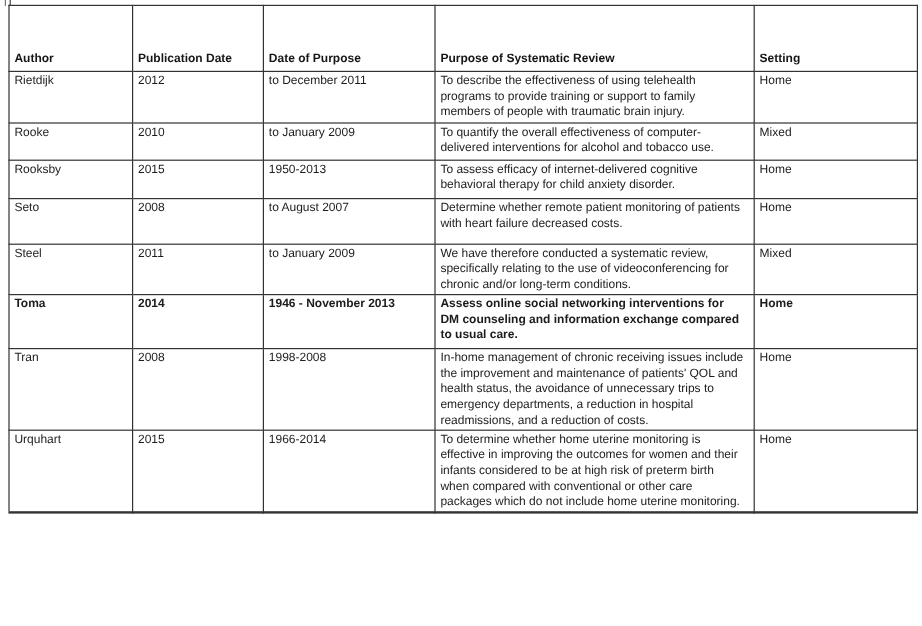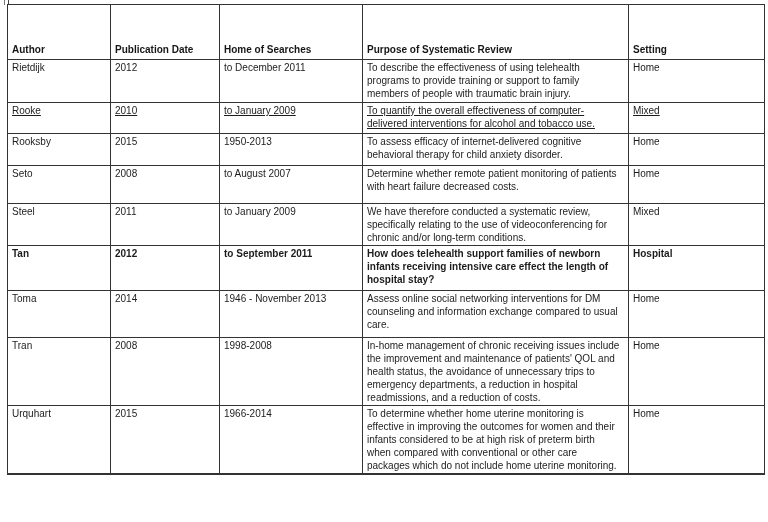--- a/index.html
+++ b/index.html
@@ -46,21 +46,21 @@
   table.review-table th {
     font-weight: bold;
     text-align: left;
     vertical-align: bottom;
     padding-bottom: 3px;
     color: #161616;
   }
   table.review-table { border-bottom: 2px solid #333; }
   thead tr { height: 55px; }
   tbody tr:nth-child(1)  { height: 43px; }
-  tbody tr:nth-child(2)  { height: 31px; text-decoration: underline; }
+  tbody tr:nth-child(2)  { height: 31px; }
   tbody tr:nth-child(3)  { height: 32px; margin-left: 30px; }
   tbody tr:nth-child(4)  { height: 38px; }
   tbody tr:nth-child(5)  { height: 30px; }
   tbody tr:nth-child(6)  { height: 45px; font-weight: bold; }
   tbody tr:nth-child(7)  { height: 47px; }
   tbody tr:nth-child(8)  { height: 45px; }
   tbody tr:nth-child(9)  { height: 67px; }
   tbody tr:nth-child(10) { height: 80px; margin-top: 48px; }
 </style>
 </head>
@@ -74,21 +74,21 @@
       <col style="width:103px">
       <col style="width:109px">
       <col style="width:143px">
       <col style="width:266px">
       <col style="width:136px">
     </colgroup>
     <thead>
       <tr>
         <th>Author</th>
         <th>Publication Date</th>
-        <th>Home of Searches</th>
+        <th>Date of Purpose</th>
         <th>Purpose of Systematic Review</th>
         <th>Setting</th>
       </tr>
     </thead>
     <tbody id="table-body">
   <tr>
     <td>Rietdijk</td>
     <td>2012</td>
     <td>to December 2011</td>
     <td>To describe the effectiveness of using telehealth programs to provide training or support to family members of people with traumatic brain injury.</td>
@@ -121,27 +121,20 @@
   </tr>
 
   <tr>
     <td>Steel</td>
     <td>2011</td>
     <td>to January 2009</td>
     <td>We have therefore conducted a systematic review, specifically relating to the use of videoconferencing for chronic and/or long-term conditions.</td>
     <td>Mixed</td>
   </tr>
 
-  <tr>
-    <td>Tan</td>
-    <td>2012</td>
-    <td>to September 2011</td>
-    <td>How does telehealth support families of newborn infants receiving intensive care effect the length of hospital stay?</td>
-    <td>Hospital</td>
-  </tr>
 
   <tr>
     <td>Toma</td>
     <td>2014</td>
     <td>1946 - November 2013</td>
     <td>Assess online social networking interventions for DM counseling and information exchange compared to usual care.</td>
     <td>Home</td>
   </tr>
 
   <tr>

